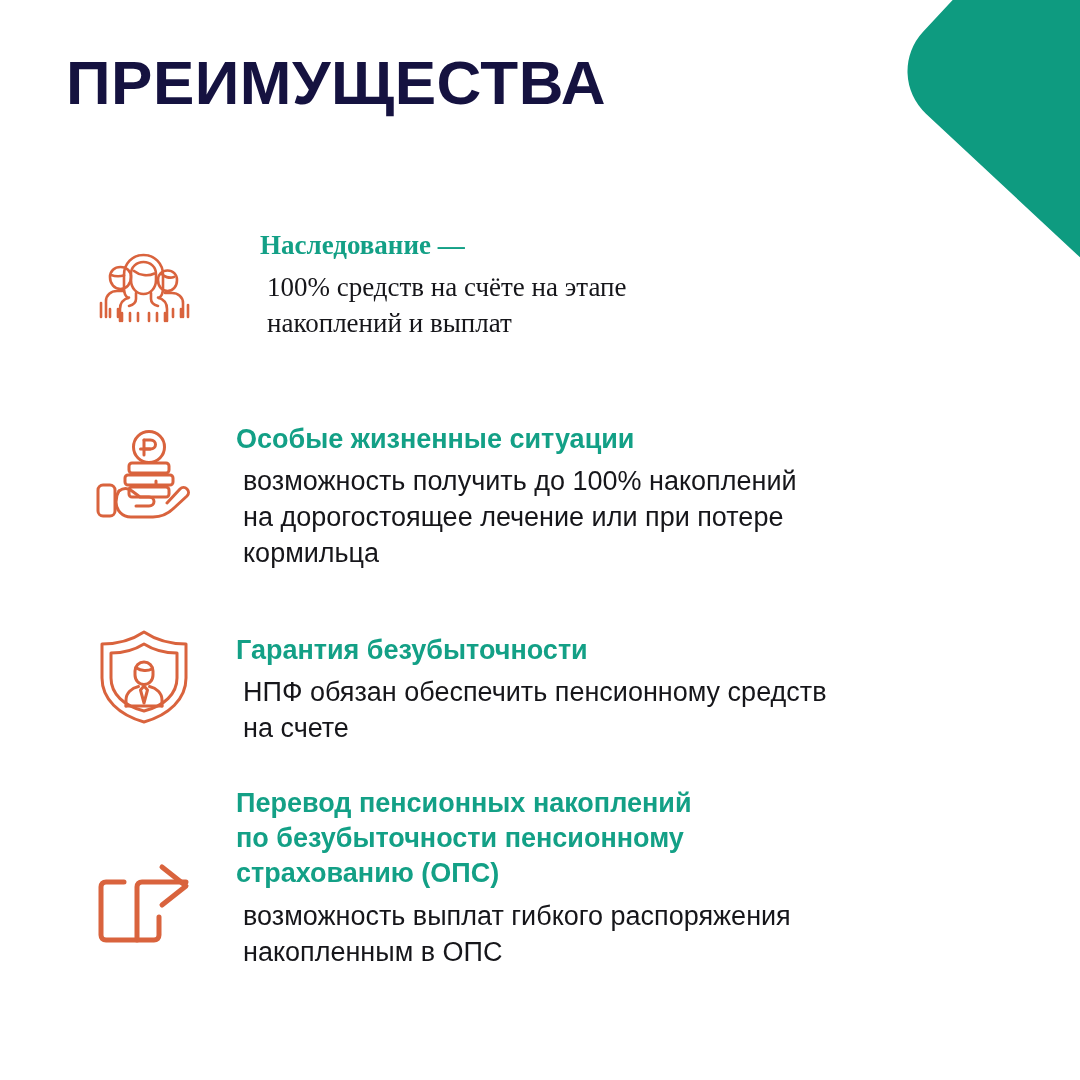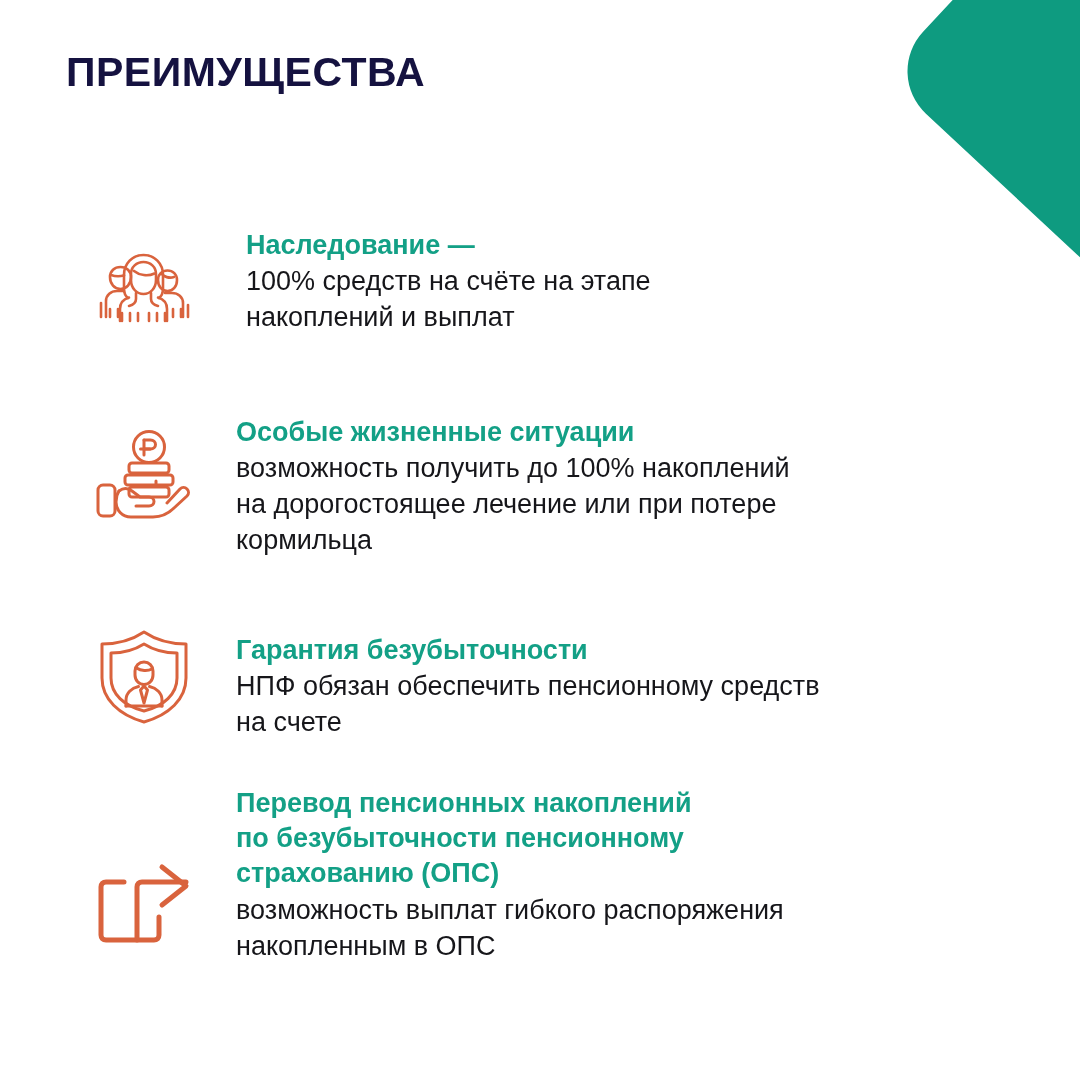--- a/index.html
+++ b/index.html
@@ -40,21 +40,21 @@
     background: #0e9b80;
     transform: rotate(43deg);
     transform-origin: center center;
   }
 
   
   .title {
     position: absolute;
     left: 66px;
     top: 52px;
-    font-size: 41px;
+    font-size: 62px;
     line-height: 1.0;
     font-weight: bold;
     letter-spacing: 0.5px;
     color: #151240;
     white-space: nowrap;
   }
 
   
   .adv-list {
     position: absolute;
@@ -83,49 +83,50 @@
     display: block;
   }
 
   .adv-text {
     position: absolute;
     left: 236px;
     top: 0;
     width: 700px;
   }
   .adv-text.indent {
-    left: 246px;
+    left: 260px;
+    font-family: Liberation Serif, serif;
   }
 
   .adv-heading {
     font-size: 27px;
     line-height: 34px;
     font-weight: bold;
     color: #13a086;
     margin: 0 0 1px 0;
     white-space: pre-line;
   }
 
   .adv-body {
     font-size: 27px;
     line-height: 36px;
     font-weight: normal;
     color: #16161a;
-    margin: 0;
+    margin: 7px;
     white-space: pre-line;
   }
 
   
   #item-0 { top: 0px; }
   #item-0 .adv-icon { top: 2px; }
   #item-0 .adv-text { top: 0px; }
 
   #item-1 { top: 186px; }
   #item-1 .adv-icon { top: 10px; }
-  #item-1 .adv-text { top: 1px; }
+  #item-1 .adv-text { top: 8px; }
 
   #item-2 { top: 388px; }
   #item-2 .adv-icon { top: 6px; }
   #item-2 .adv-text { top: 17px; }
 
   #item-3 { top: 558px; }
   #item-3 .adv-icon { top: 64px; }
   #item-3 .adv-text { top: 0px; }
   #item-3 .adv-heading { line-height: 35px; }
 </style>

